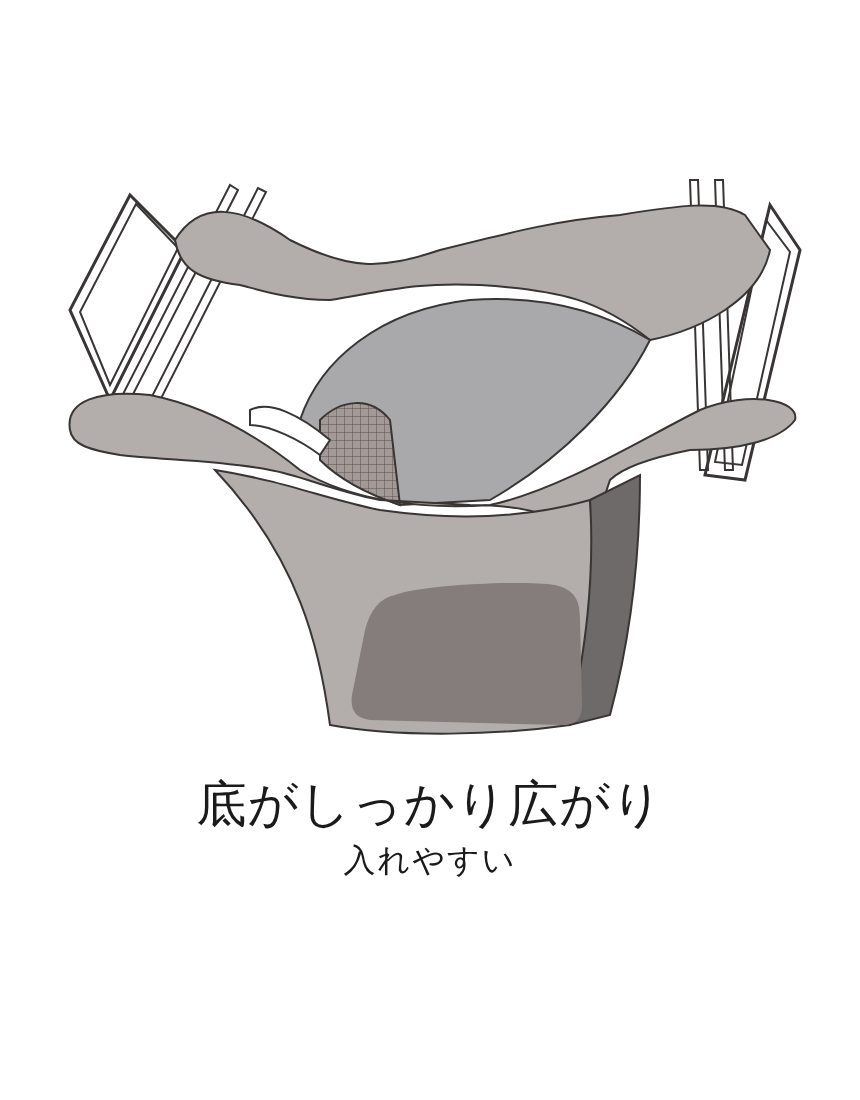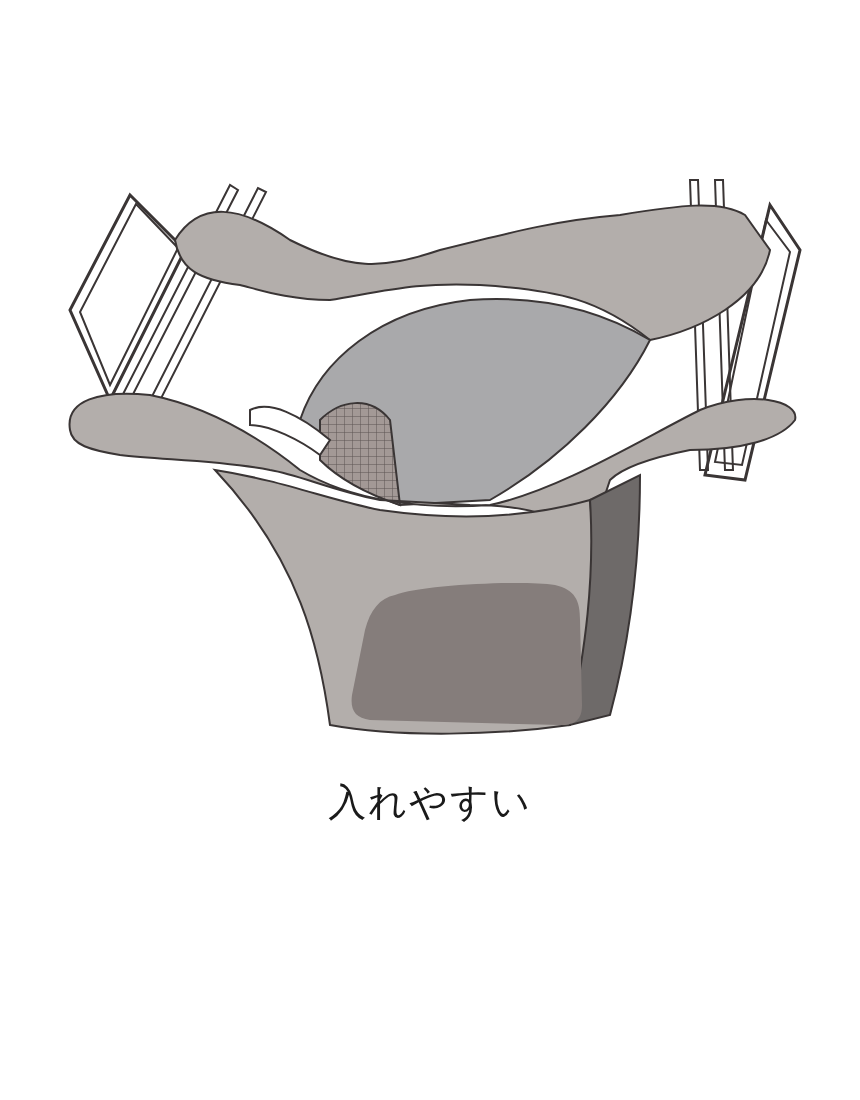--- a/index.html
+++ b/index.html
@@ -1,20 +1,20 @@
 <!DOCTYPE html>
 <html><head>
 <meta charset="utf-8">
 <style>
   html,body{margin:0;padding:0;background:#ffffff;}
   body{width:860px;height:1100px;position:relative;overflow:hidden;font-family:"DejaVu Sans","Liberation Sans",sans-serif;}
   .illustration{position:absolute;left:0;top:0;width:860px;height:770px;}
   .caption{position:absolute;left:0;top:775px;width:860px;text-align:center;color:#1a1a1a;}
   .line1{font-size:50px;line-height:58px;letter-spacing:1px;}
-  .line2{font-size:38px;line-height:54px;letter-spacing:2px;}
+  .line2{font-size:32px;line-height:54px;letter-spacing:2px;}
   .line3{font-size:36px;line-height:44px;letter-spacing:1px;}
 </style>
 </head>
 <body>
 
 <div class="illustration">
   <svg width="860" height="770" viewBox="0 0 860 770" xmlns="http://www.w3.org/2000/svg">
     <defs>
       <pattern id="mesh" width="8" height="8" patternUnits="userSpaceOnUse">
         <rect width="8" height="8" fill="#a39996"></rect>
@@ -51,14 +51,15 @@
       <path d="M215 470 C280 480 330 500 380 510 C450 520 520 520 590 500 L595 560 C590 620 580 680 570 725 C500 735 400 738 330 725 C320 650 300 560 215 470 Z" fill="#b3aeab"></path>
 
       <path d="M590 500 L640 475 C640 560 630 640 610 715 L570 725 C585 650 595 580 590 500 Z" fill="#6e6a69"></path>
 
       <path d="M395 595 C420 585 520 580 555 585 C575 590 580 600 580 620 L582 705 C582 720 575 725 560 725 L370 720 C355 718 350 710 352 695 L365 630 C370 610 380 598 395 595 Z" fill="#857d7b" stroke="none"></path>
     </g>
   </svg>
 </div>
 
 <div class="caption">
+  <div class="line1">底がしっかり広がり</div>
   <div class="line2">入れやすい</div>
 </div>
 
 </body></html>

